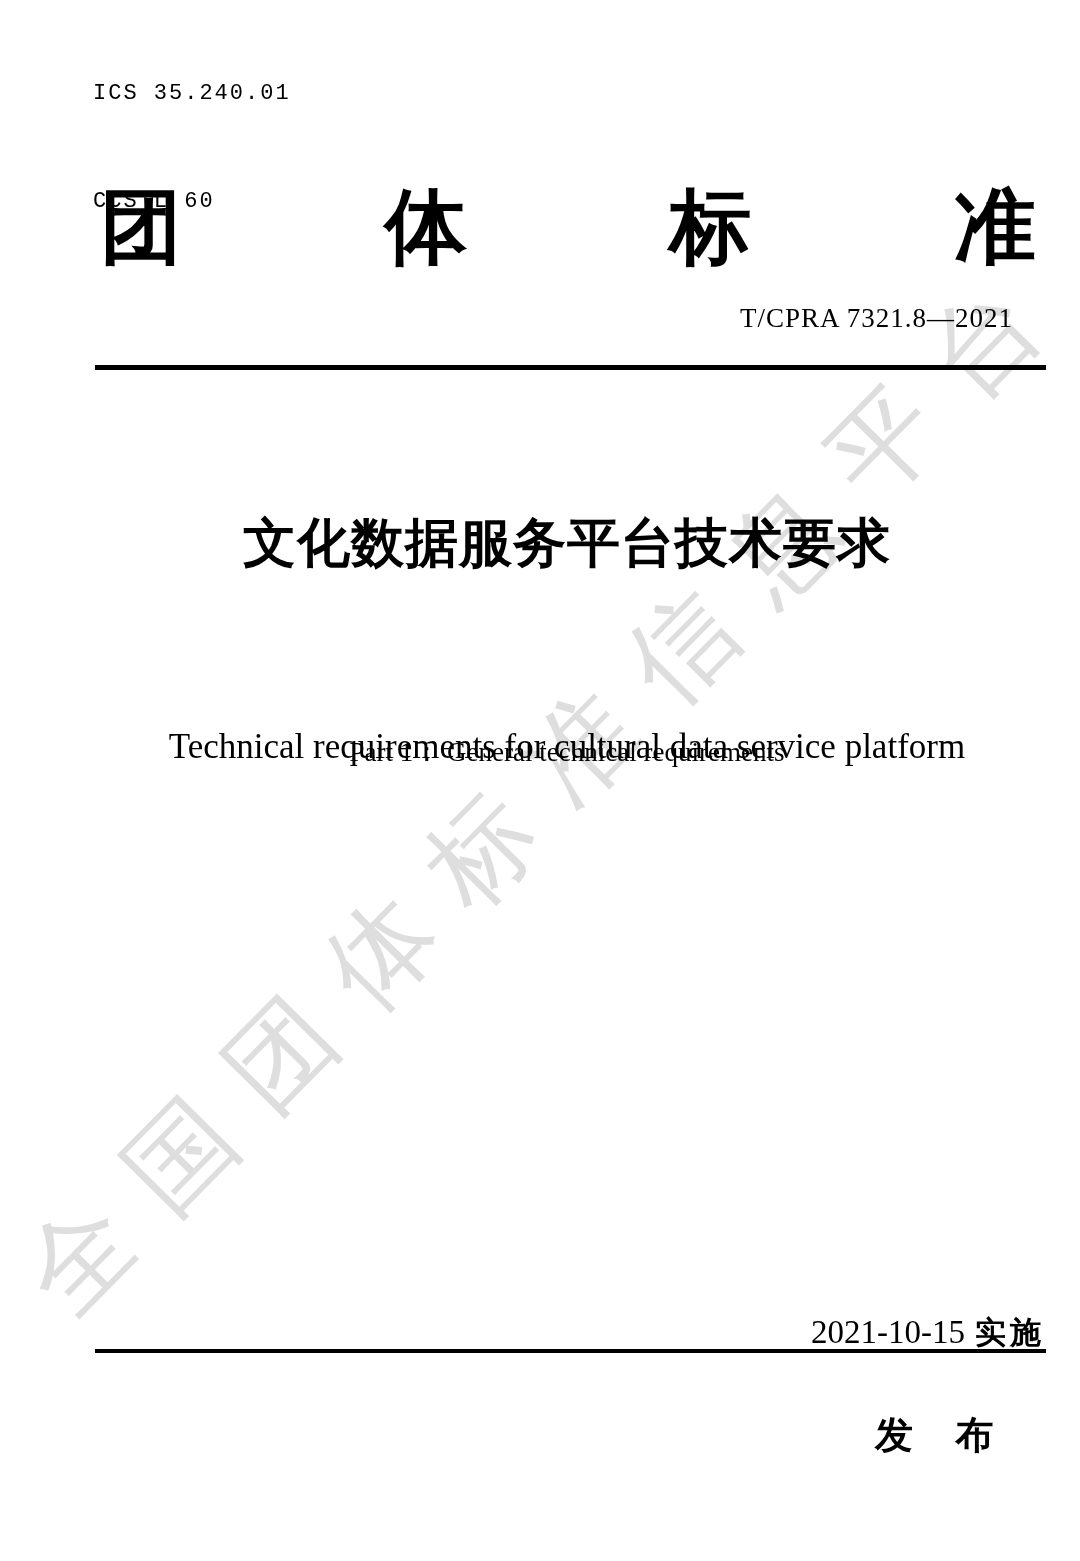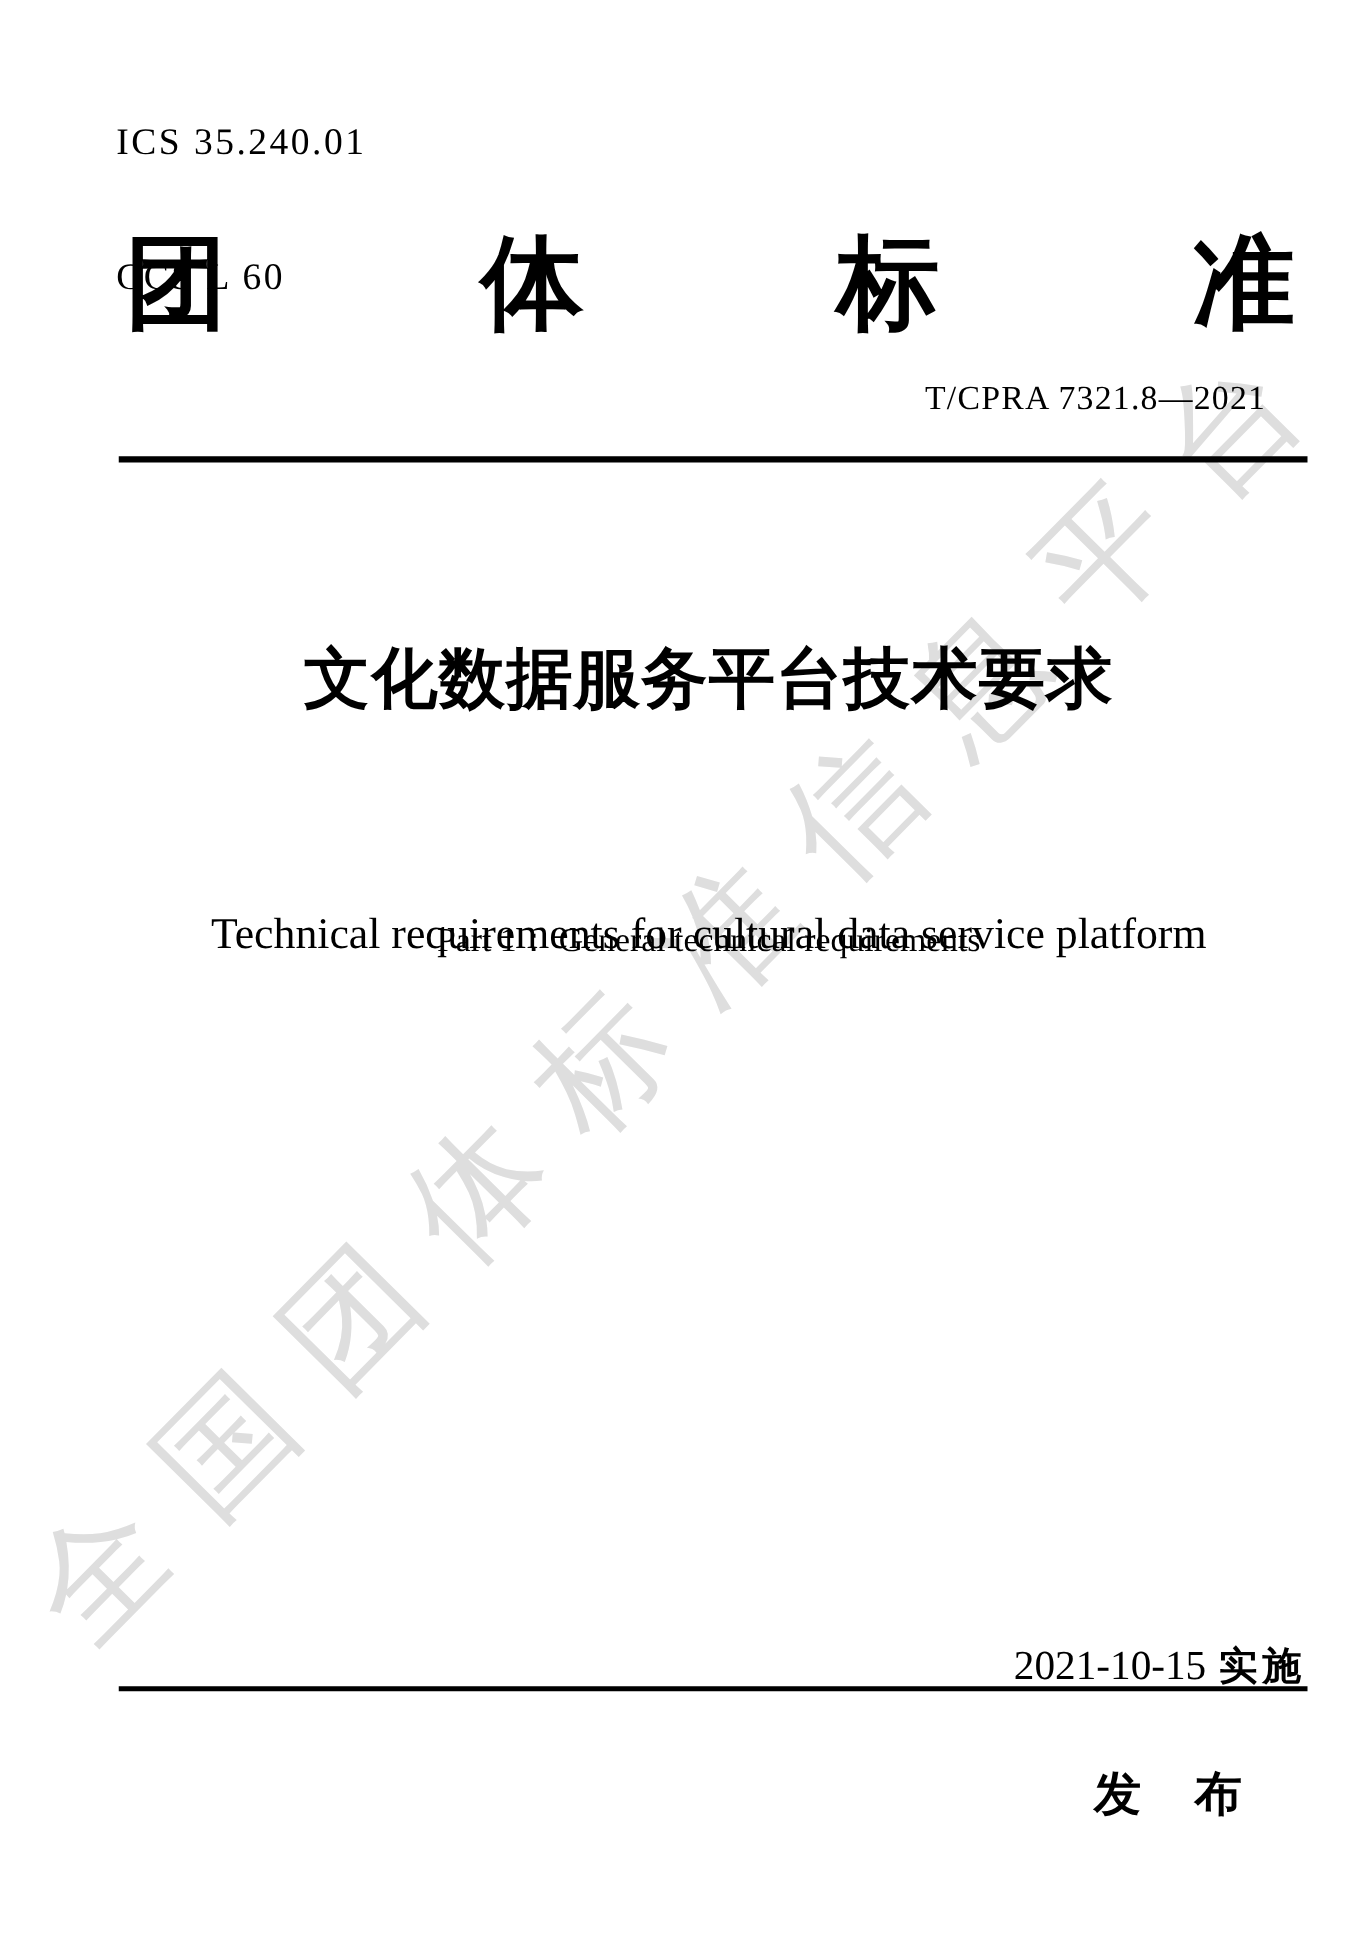--- a/index.html
+++ b/index.html
@@ -12,25 +12,26 @@
     background: #ffffff;
     overflow: hidden;
     color: #000;
   }
   .serif { font-family: "Liberation Serif", "DejaVu Serif", serif; }
   .sans  { font-family: "Liberation Sans", "DejaVu Sans", sans-serif; }
 
   
   .ics-block {
     position: absolute;
-    left: 93px; top: 24px;
-    font-size: 30px;
+    left: 93px; top: 4px;
+    font-size: 22px;
     letter-spacing: 2px;
     line-height: 36px;
     white-space: pre;
+    font-family: Liberation Mono, monospace;
   }
 
   
   .doc-type-row {
     position: absolute;
     left: 100px; top: 186px;
     width: 936px;
     display: flex;
     justify-content: space-between;
     font-size: 82px;

